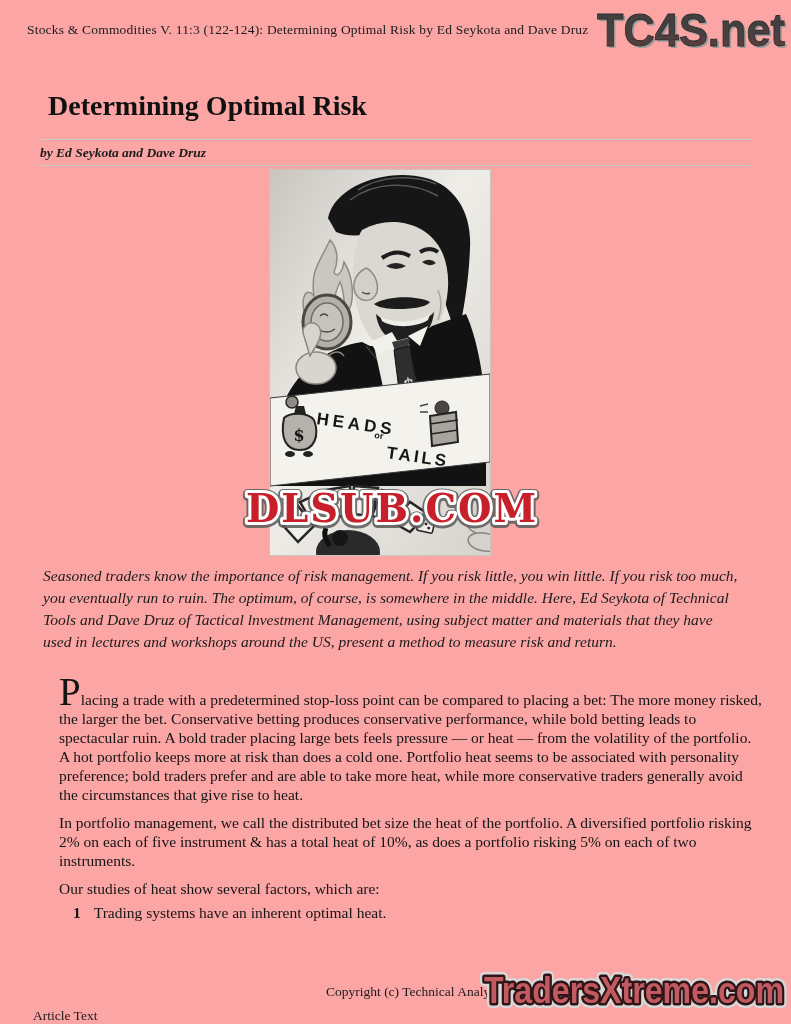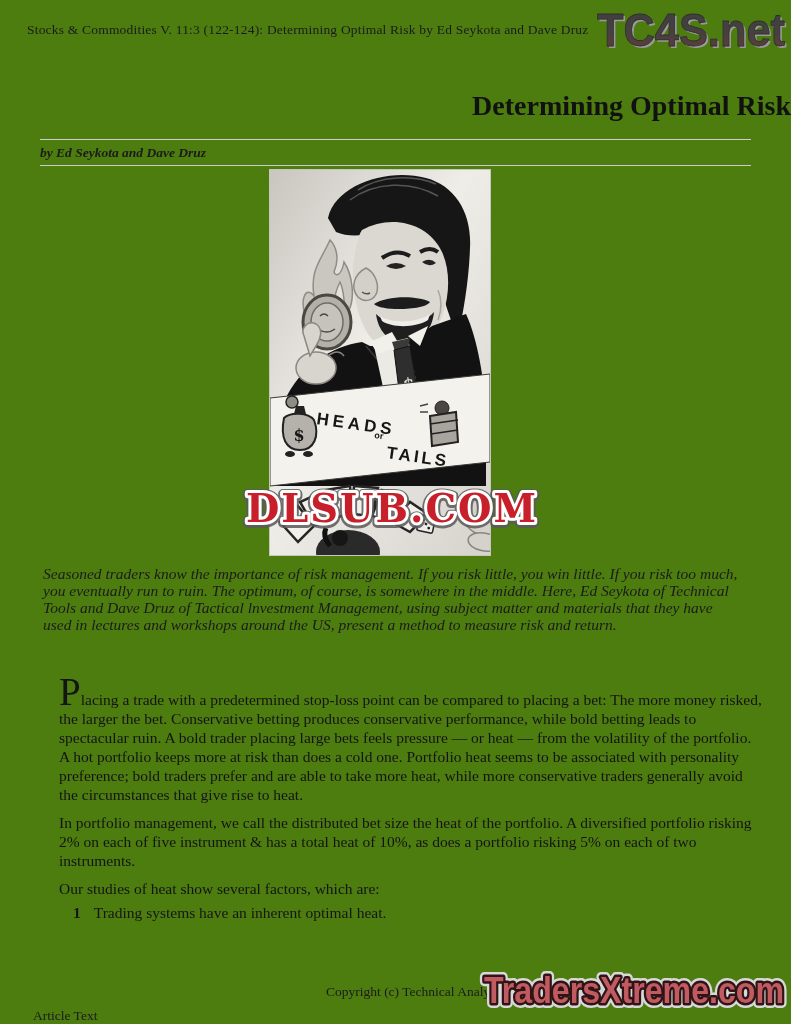--- a/index.html
+++ b/index.html
@@ -1,48 +1,48 @@
 <!DOCTYPE html>
 <html><head>
 <meta charset="utf-8">
 <style>
   * { margin:0; padding:0; box-sizing:border-box; }
   html,body { background:#ffffff; }
   .page {
     position:relative; width:791px; height:1024px;
-    background:#4d7c0f; overflow:hidden;
+    background:#fca5a5; overflow:hidden;
     font-family:"Liberation Serif", serif; color:#161616;
   }
   
   .citation {
     position:absolute; left:27px; top:22px;
     font-size:13.5px; letter-spacing:0.2px; color:#1b1b1b;
   }
   .tc4s-logo { position:absolute; top:3px; right:2px; }
   
   .title {
     position:absolute; left:0; right:0; top:90px;
-    text-align:right; font-size:28px; font-weight:bold; color:#111;margin-left:48px;
+    text-align:left; font-size:28px; font-weight:bold; color:#111;margin-left:48px;
   }
   .byline-band {
     position:absolute; left:40px; right:40px; top:139px;
     border-top:1px solid #cccccc; border-bottom:1px solid #cccccc;
     text-align:left; padding:3px 0 4px;
   }
   .byline { font-size:13.5px; font-weight:bold; font-style:italic; color:#1b1b1b; }
   
   .figure {
     position:absolute; left:270px; top:170px; width:220px; height:385px;
     outline:1px solid #c9c6c0;
   }
   .dlsub { position:absolute; left:238px; top:483px; }
   
   .abstract {
     position:absolute; left:43px; top:565px; width:700px;
-    font-style:italic; font-size:15.5px; line-height:17px; color:#1b1b1b;
+    font-style:italic; font-size:15.5px; line-height:22px; color:#1b1b1b;
   }
   .para { position:absolute; left:59px; width:703px; font-size:15.5px; line-height:19px; color:#141414; }
   .para-lead  { top:690px; }
   .para-2     { top:813px; }
   .para-3     { top:879px; }
   .initial-cap { font-size:39px; line-height:0; }
   .num-list { position:absolute; left:43px; top:903px; width:700px; }
   .num-item { font-size:15.5px; line-height:19px; padding-left:30px; }
   .num-item .num { font-weight:bold; margin-right:13px; }
   

